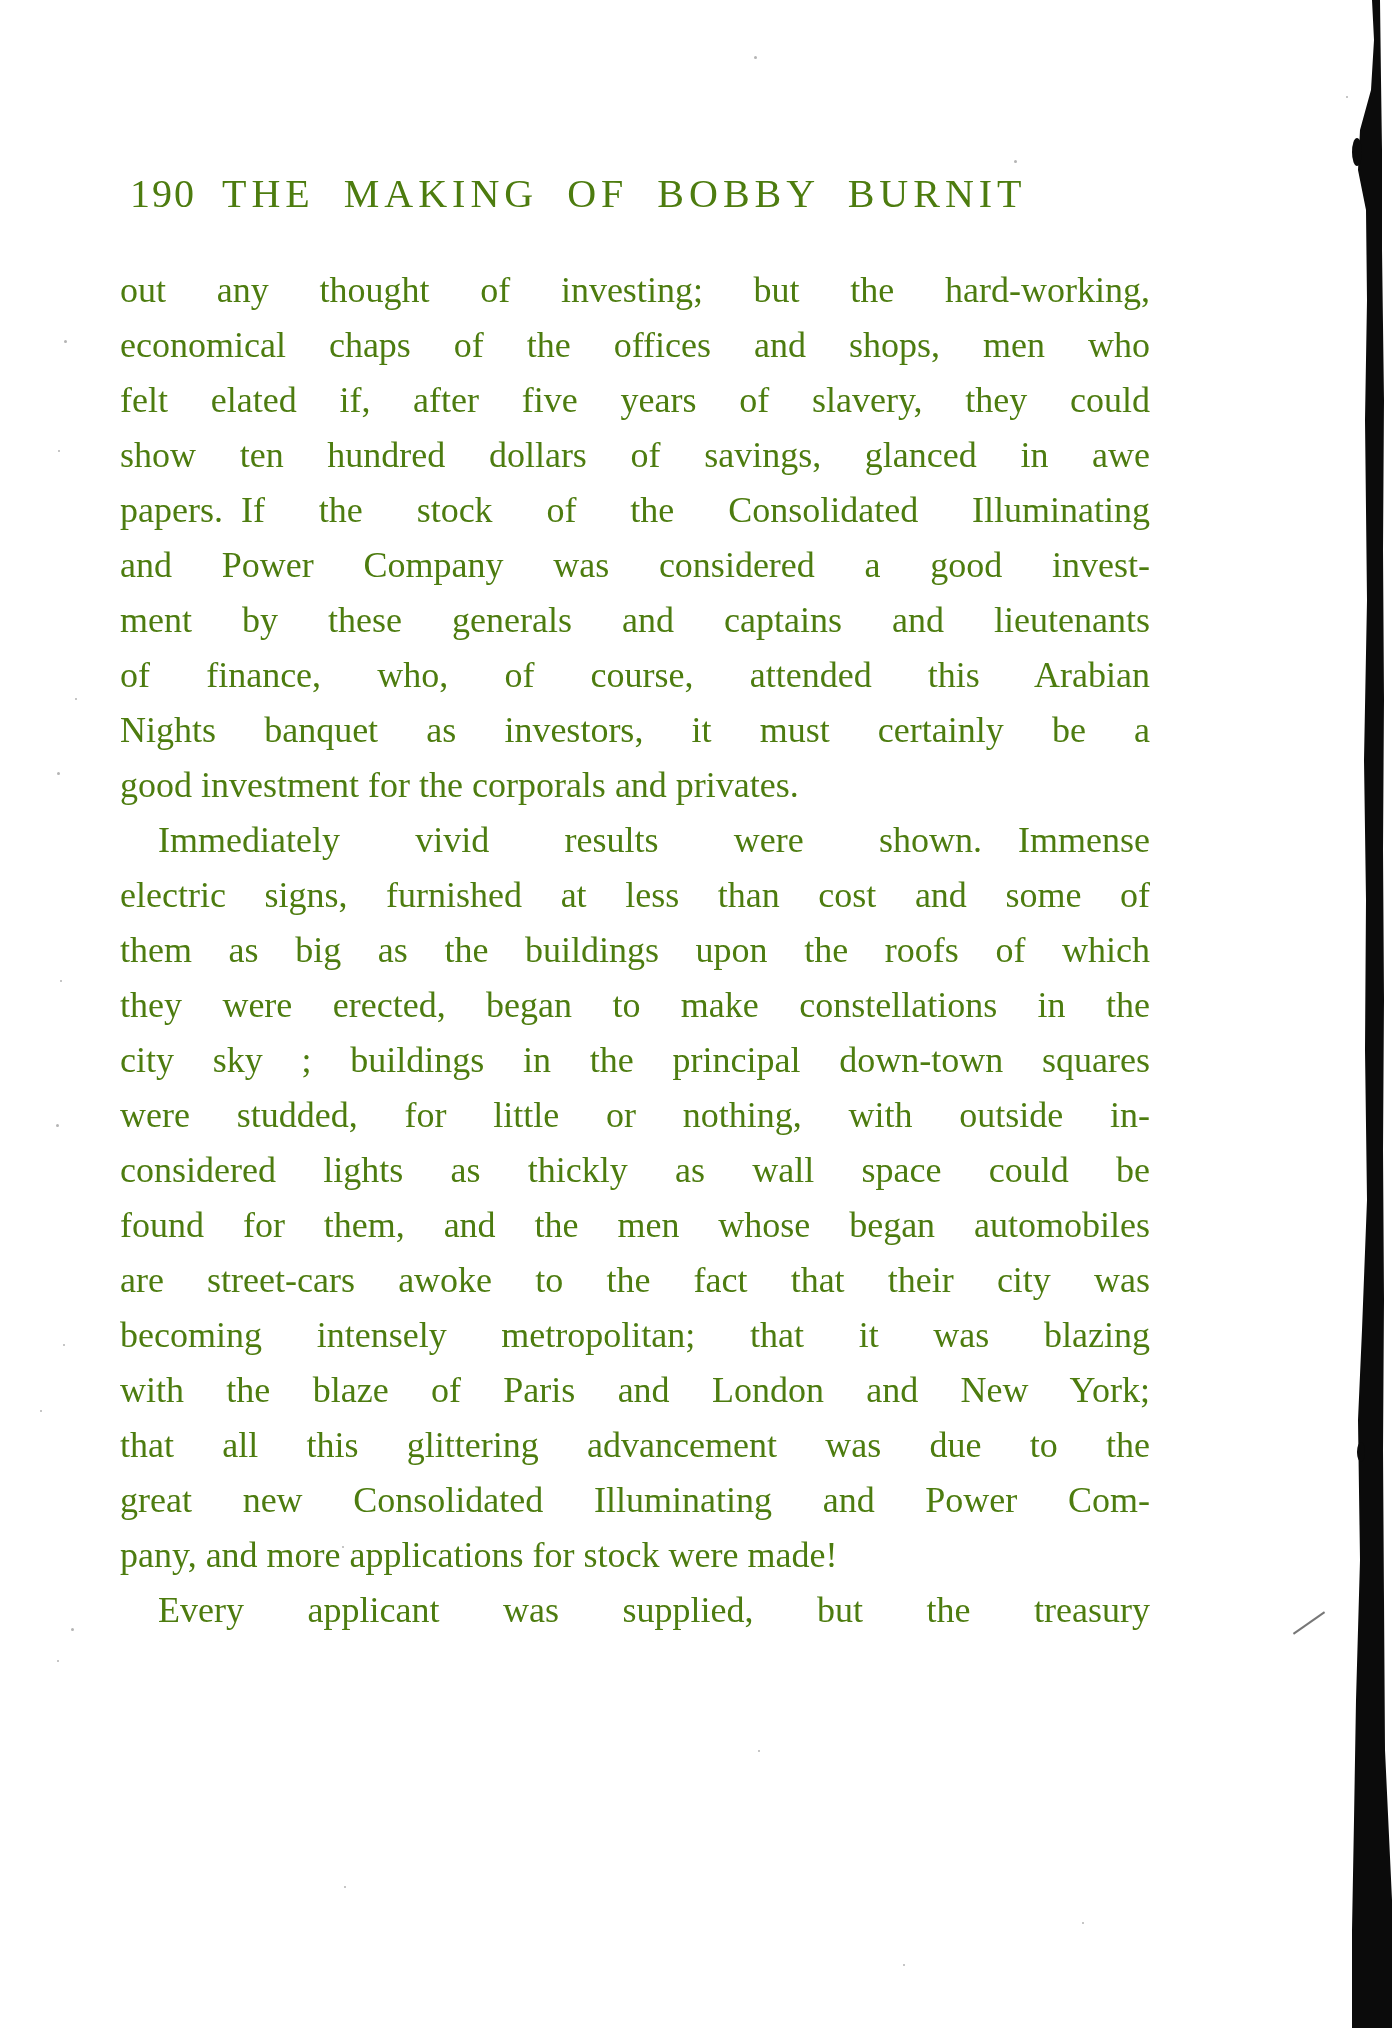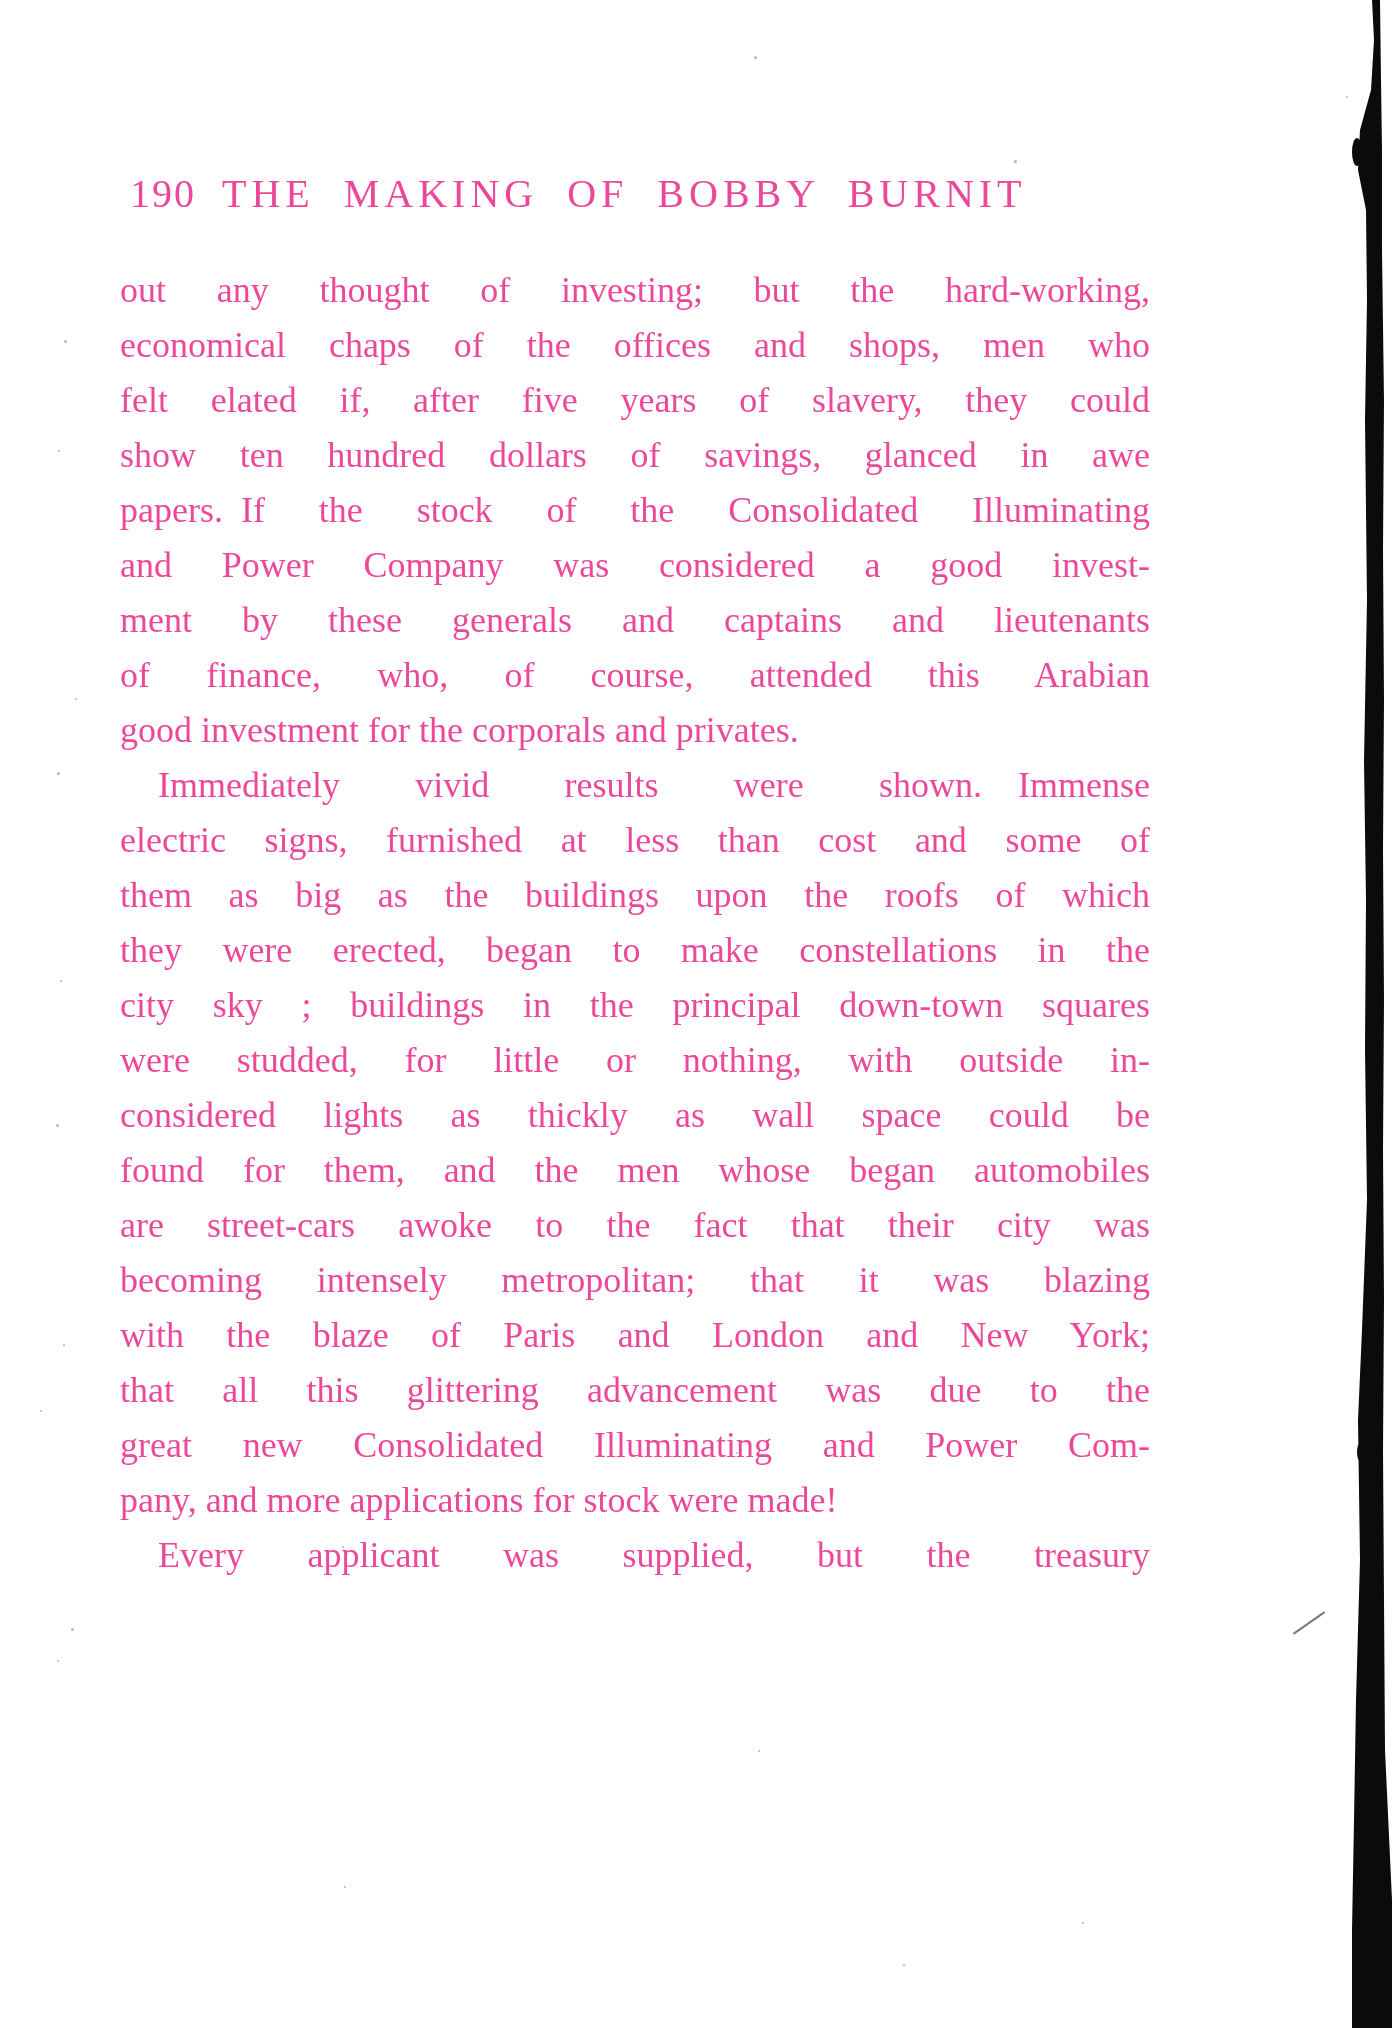--- a/index.html
+++ b/index.html
@@ -2,21 +2,21 @@
 <html><head>
 <meta charset="utf-8">
 <style>
   html,body{margin:0;padding:0;background:#e8e8e8;}
   .page{
     position:relative;
     width:1392px;height:2028px;
     background:#ffffff;
     overflow:hidden;
     font-family:"Liberation Serif","DejaVu Serif",serif;
-    color:#ec4899;
+    color:#4d7c0f;
   }
   .header{
     position:absolute;top:170px;left:130px;right:240px;
     display:flex;align-items:baseline;
     white-space:nowrap;
   }
   .pagenum{
     font-size:40px;letter-spacing:2px;margin-right:26px;
   }
   .running-title{
@@ -60,20 +60,21 @@
 
   <div class="body-text" id="body-lines">
       <div class="line just">out any thought of investing; but the hard-working,</div>
       <div class="line just">economical chaps of the offices and shops, men who</div>
       <div class="line just">felt elated if, after five years of slavery, they could</div>
       <div class="line just">show ten hundred dollars of savings, glanced in awe</div>
       <div class="line just">papers. If the stock of the Consolidated Illuminating</div>
       <div class="line just">and Power Company was considered a good invest-</div>
       <div class="line just">ment by these generals and captains and lieutenants</div>
       <div class="line just">of finance, who, of course, attended this Arabian</div>
+      <div class="line just">Nights banquet as investors, it must certainly be a</div>
       <div class="line">good investment for the corporals and privates.</div>
       <div class="line just ind">Immediately vivid results were shown. Immense</div>
       <div class="line just">electric signs, furnished at less than cost and some of</div>
       <div class="line just">them as big as the buildings upon the roofs of which</div>
       <div class="line just">they were erected, began to make constellations in the</div>
       <div class="line just">city sky ; buildings in the principal down-town squares</div>
       <div class="line just">were studded, for little or nothing, with outside in-</div>
       <div class="line just">considered lights as thickly as wall space could be</div>
       <div class="line just">found for them, and the men whose began automobiles</div>
       <div class="line just">are street-cars awoke to the fact that their city was</div>

